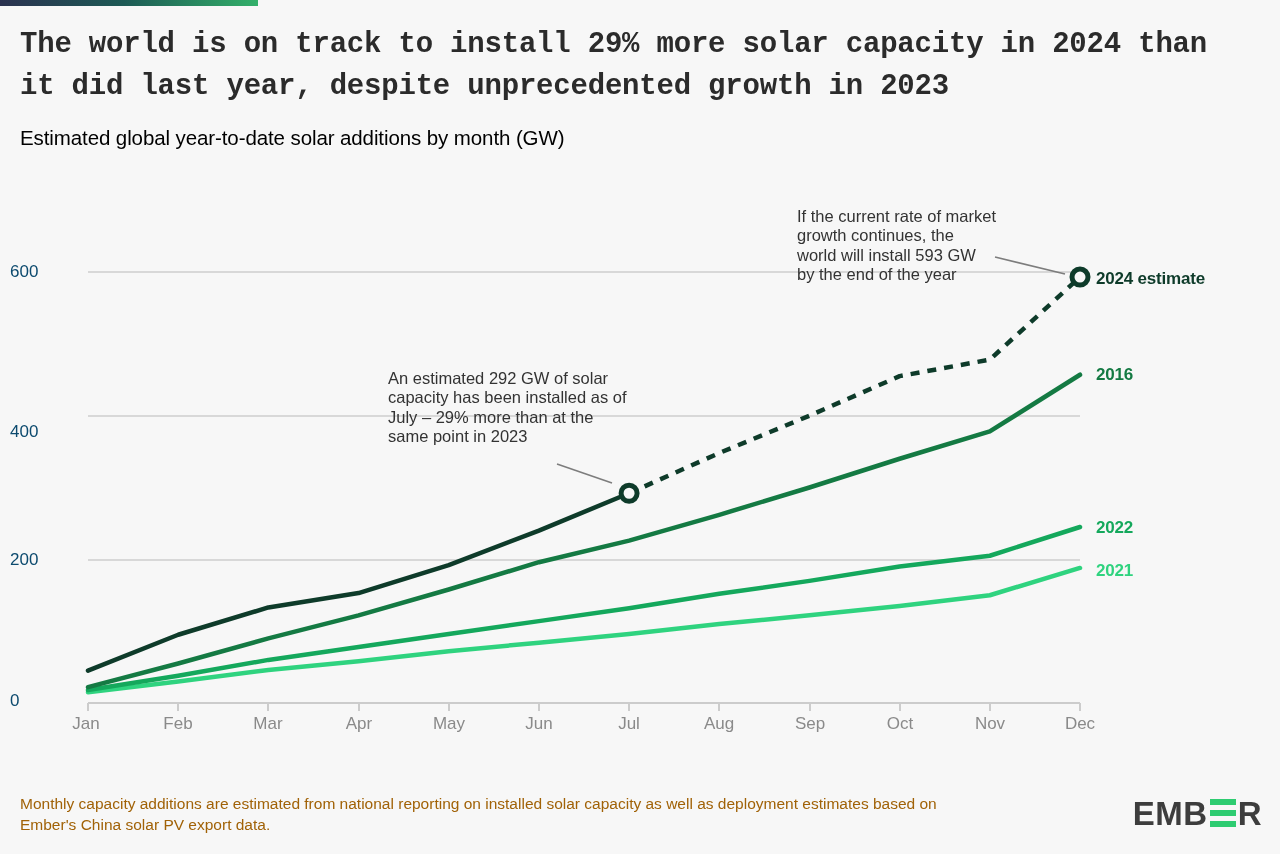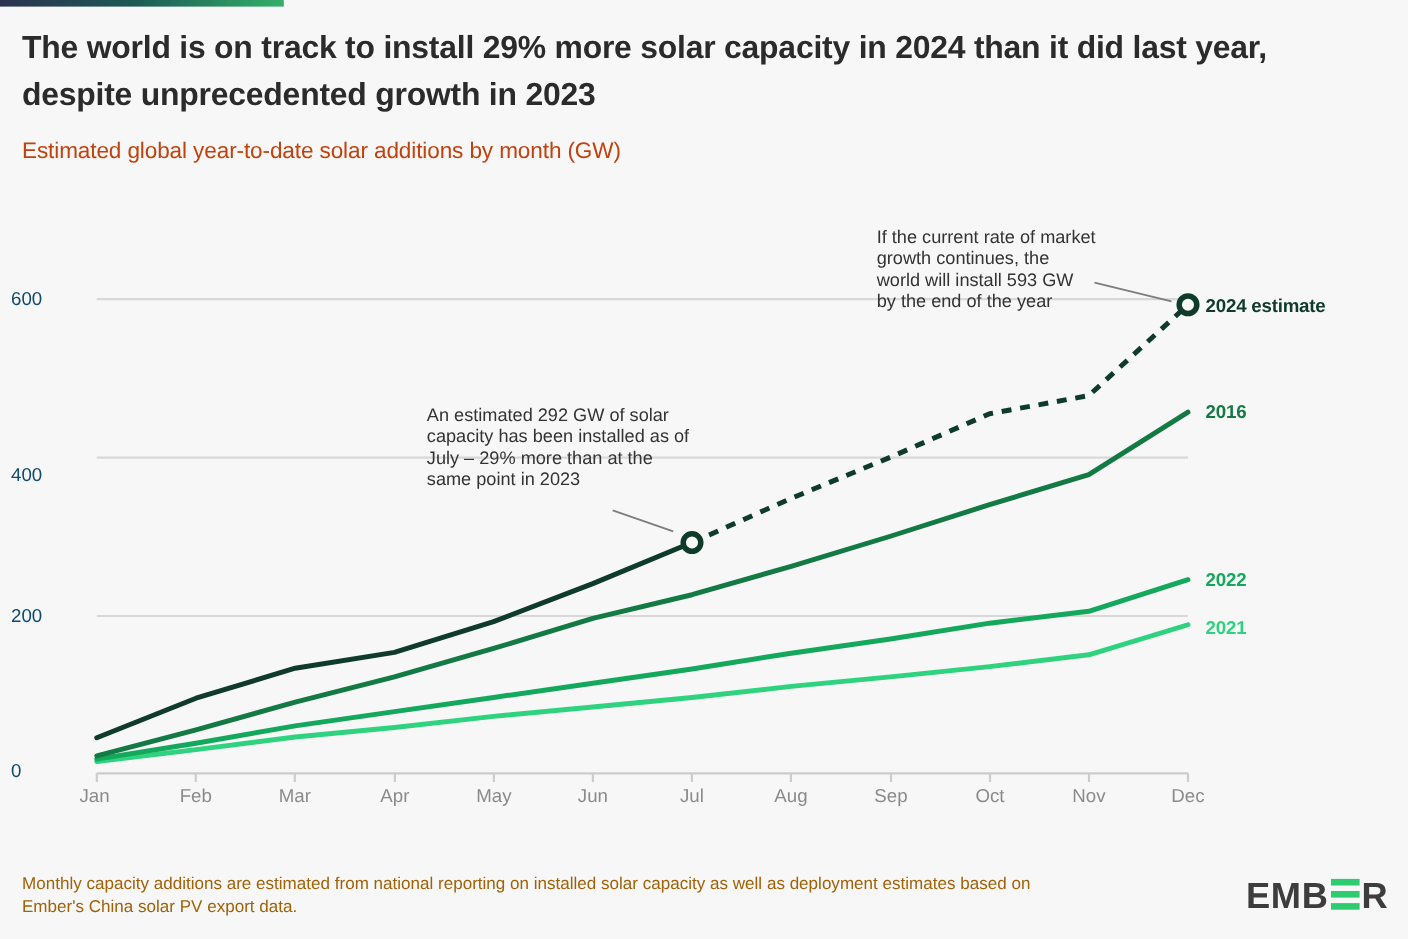--- a/index.html
+++ b/index.html
@@ -25,27 +25,28 @@
   #title {
     position: absolute;
     left: 20px;
     top: 24px;
     width: 1215px;
     font-size: 29px;
     font-weight: bold;
     color: #2b2b2b;
     line-height: 1.44;
     letter-spacing: -0.2px;
+    font-family: Liberation Mono, monospace;
   }
   #subtitle {
     position: absolute;
     left: 20px;
     top: 126px;
     font-size: 20.5px;
-    color: #c2410c;
+    color: #000000;
     letter-spacing: -0.1px;
   }
   #plot {
     position: absolute;
     left: 0;
     top: 0;
     width: 1280px;
     height: 854px;
   }
   .annot {

